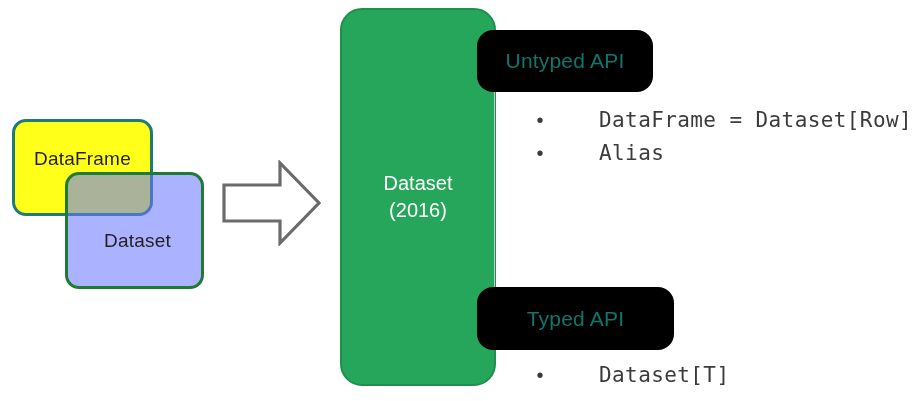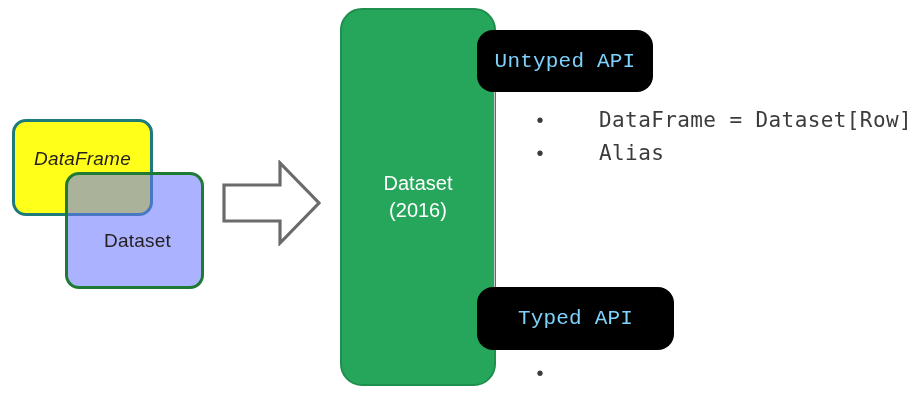--- a/index.html
+++ b/index.html
@@ -29,21 +29,20 @@
   }
 
   #dataframe-box {
     left: 12px;
     top: 119px;
     width: 141px;
     height: 97px;
     background: #FFFF1A;
     border: 3px solid #1F7A7A;
     z-index: 2;
-    font-style: italic;
   }
   #dataframe-label {
     font-size: 19px;
     color: #231f20;
     letter-spacing: .2px;
     margin-top: -18px;
   }
 
   #dataset-box {
     left: 65px;
@@ -111,24 +110,23 @@
     position: absolute;
     box-sizing: border-box;
     background: #000000;
     border-radius: 16px;
     display: flex;
     align-items: center;
     justify-content: center;
     z-index: 6;
   }
   .pill-label {
-    color: #7dd3fc;
+    color: #0f766e;
     font-size: 21px;
     letter-spacing: .2px;
-    font-family: Liberation Mono, monospace;
   }
   #untyped-pill {
     left: 477px;
     top: 30px;
     width: 176px;
     height: 62px;
   }
   #typed-pill {
     left: 477px;
     top: 287px;
@@ -207,16 +205,17 @@
     </li>
   </ul>
 
   <div class="pill" id="typed-pill">
     <span class="pill-label">Typed API</span>
   </div>
 
   <ul class="bullet-list" id="typed-bullets">
     <li class="bullet-row">
       <span class="bullet-dot">•</span>
+      <span class="bullet-text">Dataset[T]</span>
     </li>
   </ul>
 
 </div>
 
 </body></html>

